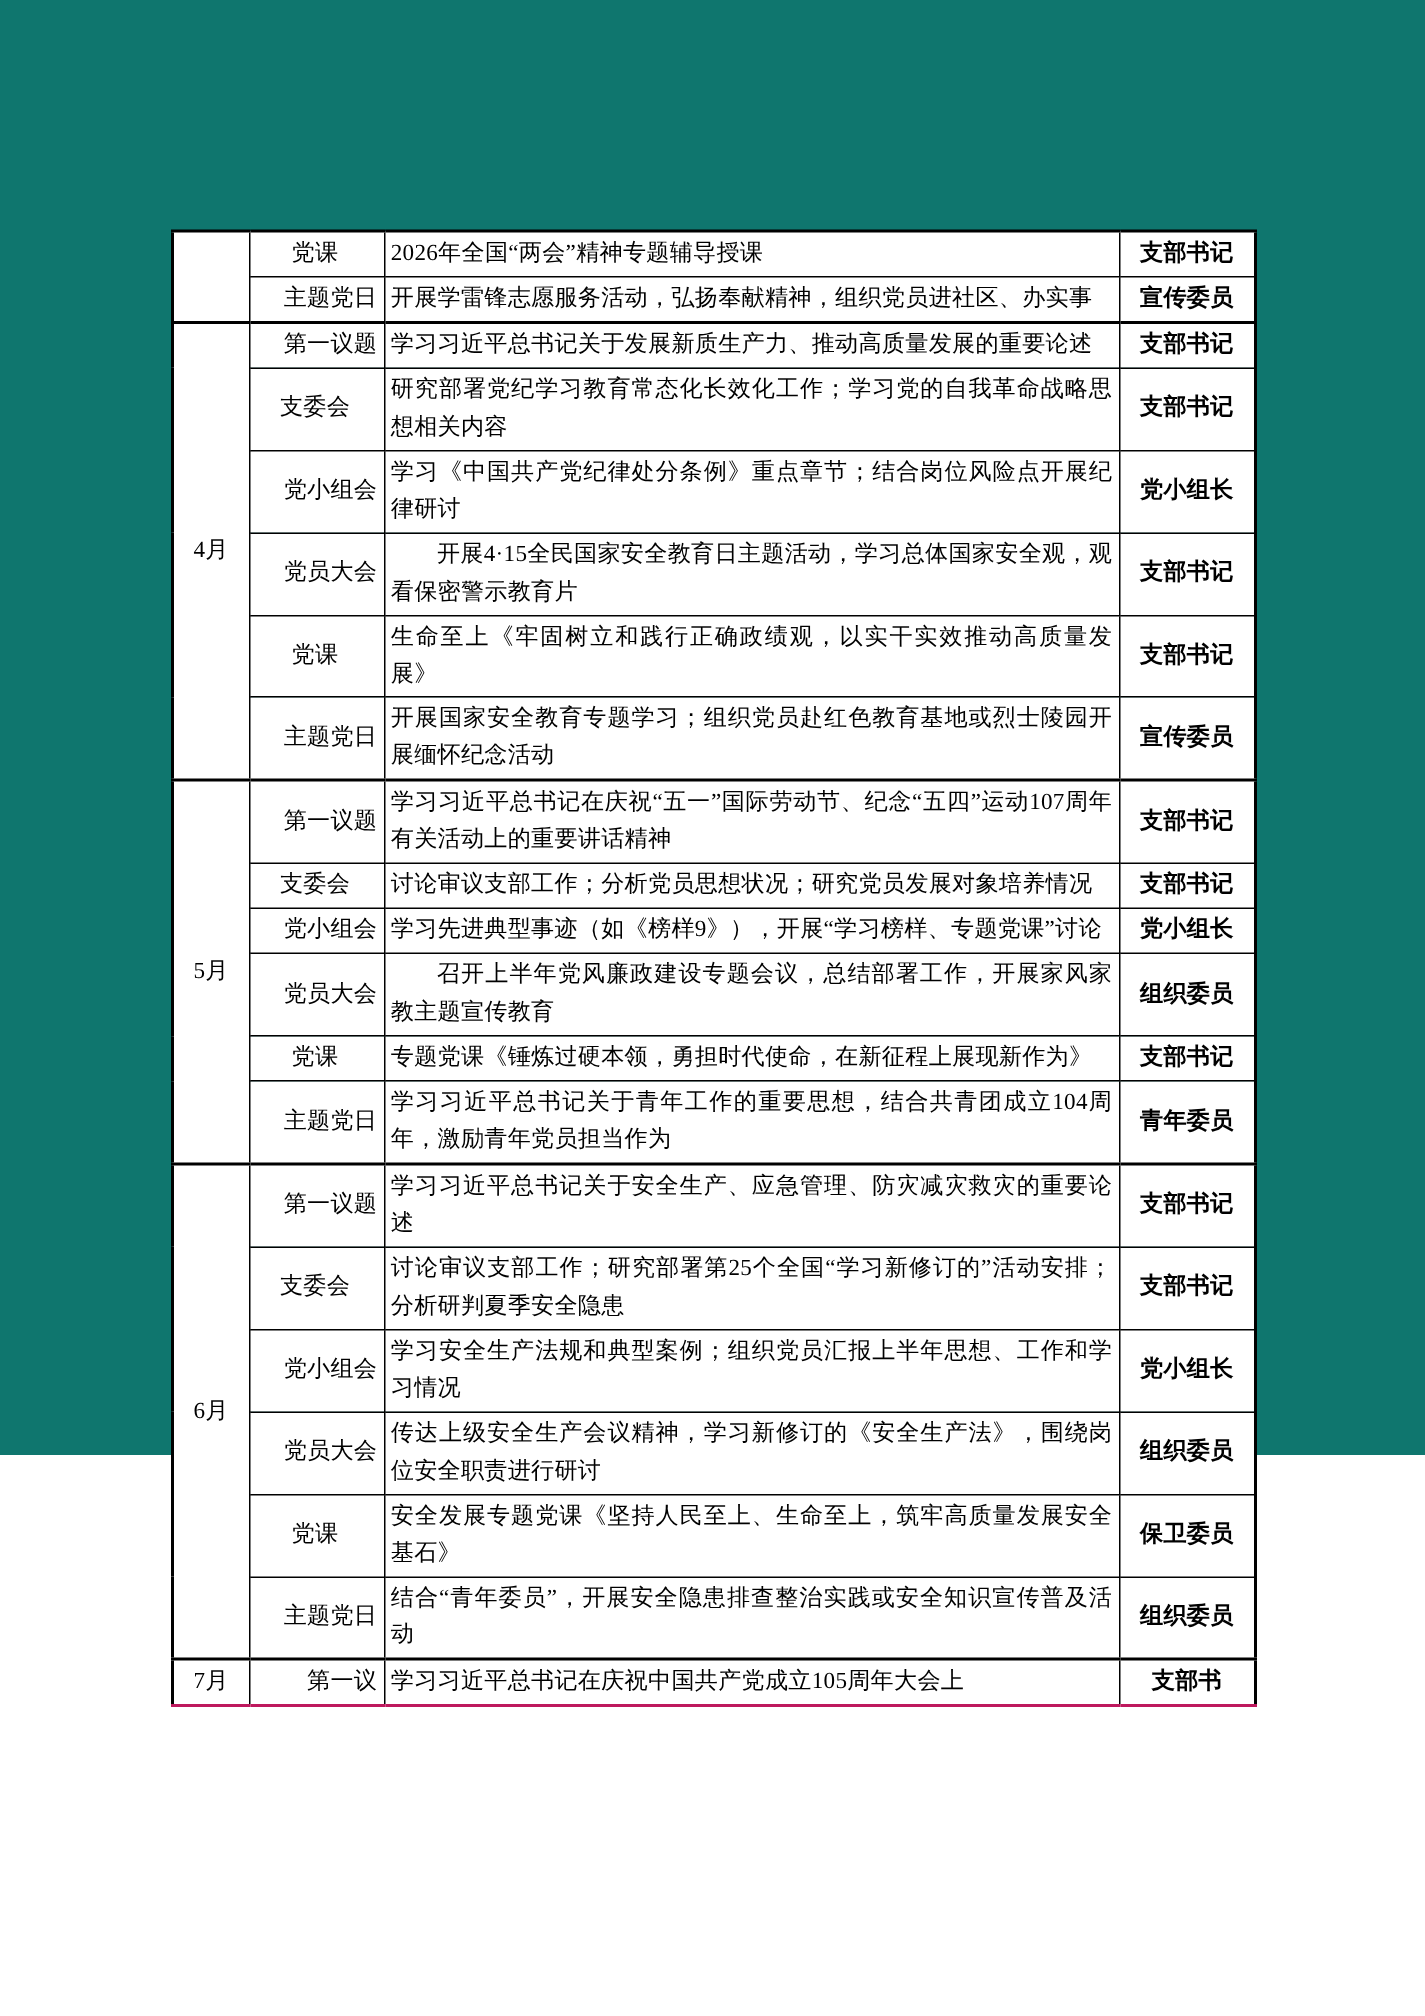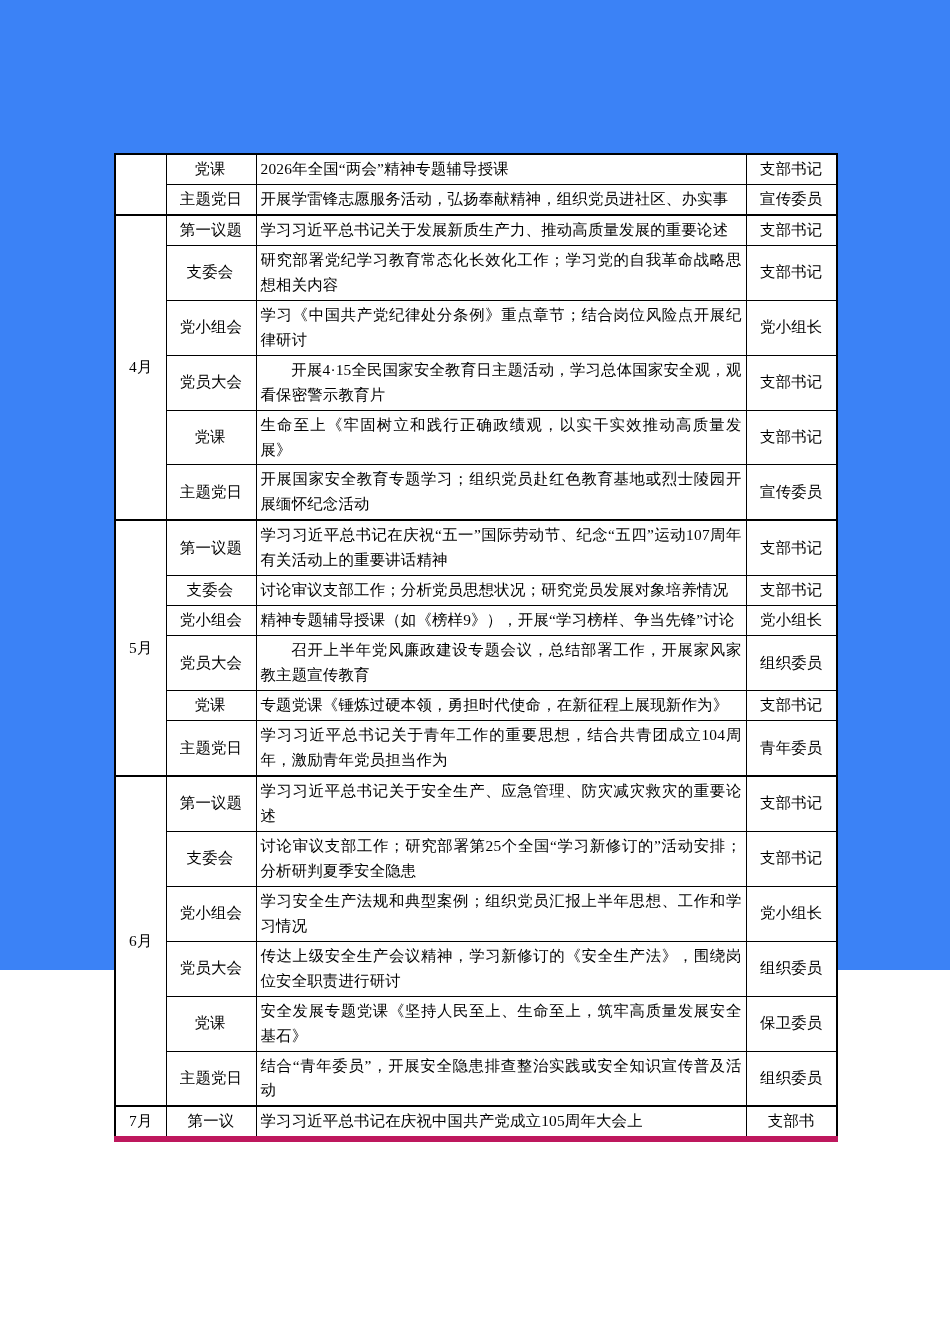--- a/index.html
+++ b/index.html
@@ -13,21 +13,21 @@
     height: 1344px;
     font-family: "Liberation Serif", "DejaVu Serif", serif;
     color: #000000;
     overflow: hidden;
   }
 
   .page {
     position: relative;
     width: 950px;
     height: 970px;
-    background: #3b82f6;
+    background: #0f766e;
   }
 
   
   .table-wrap {
     position: absolute;
     left: 114px;
     top: 153px;
     width: 722px;
   }
 
@@ -55,21 +55,21 @@
   col.c-content { width: 490px; }
   col.c-owner   { width: 91px; }
 
   td.month {
     text-align: center;
     vertical-align: middle;
     white-space: nowrap;
     letter-spacing: 1px;
   }
   td.type {
-    text-align: center;
+    text-align: right;
     vertical-align: middle;
     padding-left: 6px;
     padding-right: 2px;
   }
   td.type.center2 {
     text-align: center;
     padding-left: 2px;
   }
   td.content {
     text-align: justify;
@@ -79,29 +79,30 @@
   }
   td.content.indent {
     text-indent: 2em;
   }
   td.owner {
     text-align: center;
     vertical-align: middle;
     padding-left: 4px;
     padding-right: 4px;
     word-break: break-all;
+    font-weight: bold;
   }
 
   
   tr.group-start > td {
     border-top: 2px solid #000;
   }
   
   tr.cut > td {
-    border-bottom: 6px solid #be185d;
+    border-bottom: 2px solid #be185d;
   }
   tr.first-row > td {
     border-top: 2px solid #000;
   }
 </style>
 </head>
 <body>
 
 <div class="page">
   <div class="table-wrap">
@@ -161,21 +162,21 @@
             <td class="content">学习习近平总书记在庆祝“五一”国际劳动节、纪念“五四”运动107周年有关活动上的重要讲话精神</td>
             <td class="owner">支部书记</td>
           </tr>
           <tr>
             <td class="type center2">支委会</td>
             <td class="content">讨论审议支部工作；分析党员思想状况；研究党员发展对象培养情况</td>
             <td class="owner">支部书记</td>
           </tr>
           <tr>
             <td class="type">党小组会</td>
-            <td class="content">精神专题辅导授课（如《榜样9》），开展“学习榜样、争当先锋”讨论</td>
+            <td class="content">学习先进典型事迹（如《榜样9》），开展“学习榜样、专题党课”讨论</td>
             <td class="owner">党小组长</td>
           </tr>
           <tr>
             <td class="type">党员大会</td>
             <td class="content indent">召开上半年党风廉政建设专题会议，总结部署工作，开展家风家教主题宣传教育</td>
             <td class="owner">组织委员</td>
           </tr>
           <tr>
             <td class="type center2">党课</td>
             <td class="content">专题党课《锤炼过硬本领，勇担时代使命，在新征程上展现新作为》</td>

